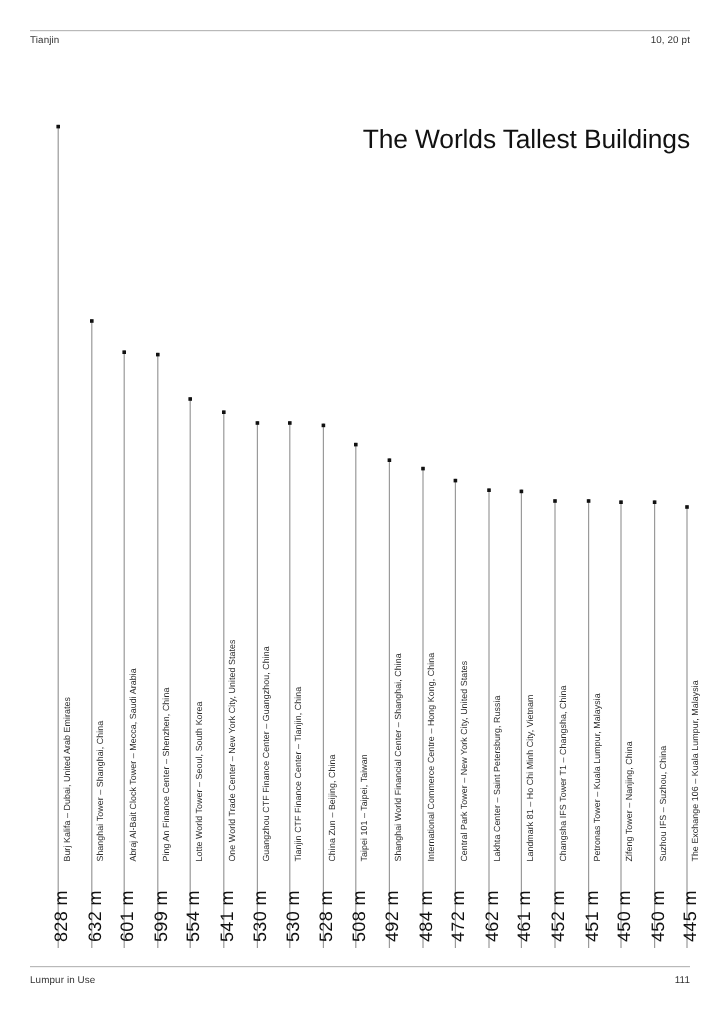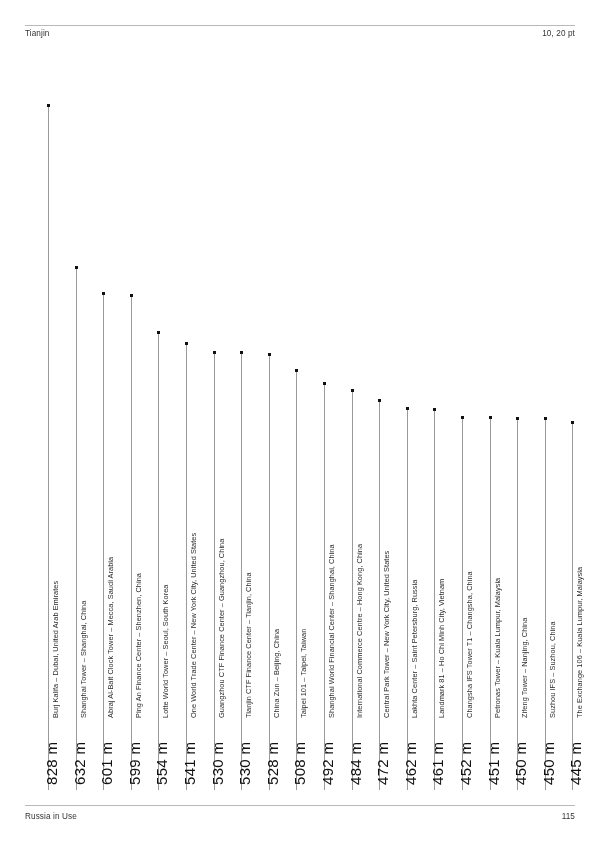--- a/index.html
+++ b/index.html
@@ -68,20 +68,21 @@
 </style>
 </head>
 <body>
 
 <div class="page">
 
   <div class="rule rule-top"></div>
   <div class="runhead left">Tianjin</div>
   <div class="runhead right">10, 20 pt</div>
 
+  <div class="title">The Worlds Tallest Buildings</div>
 
   <div class="chart" id="chart">
       <div class="col" style="left: 48px; top: 0px;">
         <div class="stem" style="top: 104px; height: 686px; background: rgb(154, 154, 154);"></div>
         <div class="dot" style="top: 104px; background: rgb(17, 17, 17);"></div>
         <div class="vtext vnum" style="left: -4px; top: 785px;">828 m</div>
         <div class="vtext vname" style="left: 4px; top: 718px;">Burj Kalifa – Dubai, United Arab Emirates</div>
       </div>
       <div class="col" style="left: 75.6px; top: 0px;">
         <div class="stem" style="top: 266.386px; height: 523.614px; background: rgb(154, 154, 154);"></div>
@@ -193,16 +194,16 @@
       </div>
       <div class="col" style="left: 572.4px; top: 0px;">
         <div class="stem" style="top: 421.316px; height: 368.684px; background: rgb(154, 154, 154);"></div>
         <div class="dot" style="top: 421.316px; background: rgb(17, 17, 17);"></div>
         <div class="vtext vnum" style="left: -4px; top: 785px;">445 m</div>
         <div class="vtext vname" style="left: 4px; top: 718px;">The Exchange 106 – Kuala Lumpur, Malaysia</div>
       </div>
     </div>
 
   <div class="rule rule-bot"></div>
-  <div class="runfoot left">Russia in Use</div>
-  <div class="runfoot right">115</div>
+  <div class="runfoot left">Lumpur in Use</div>
+  <div class="runfoot right">111</div>
 
 </div>
 
 </body></html>

